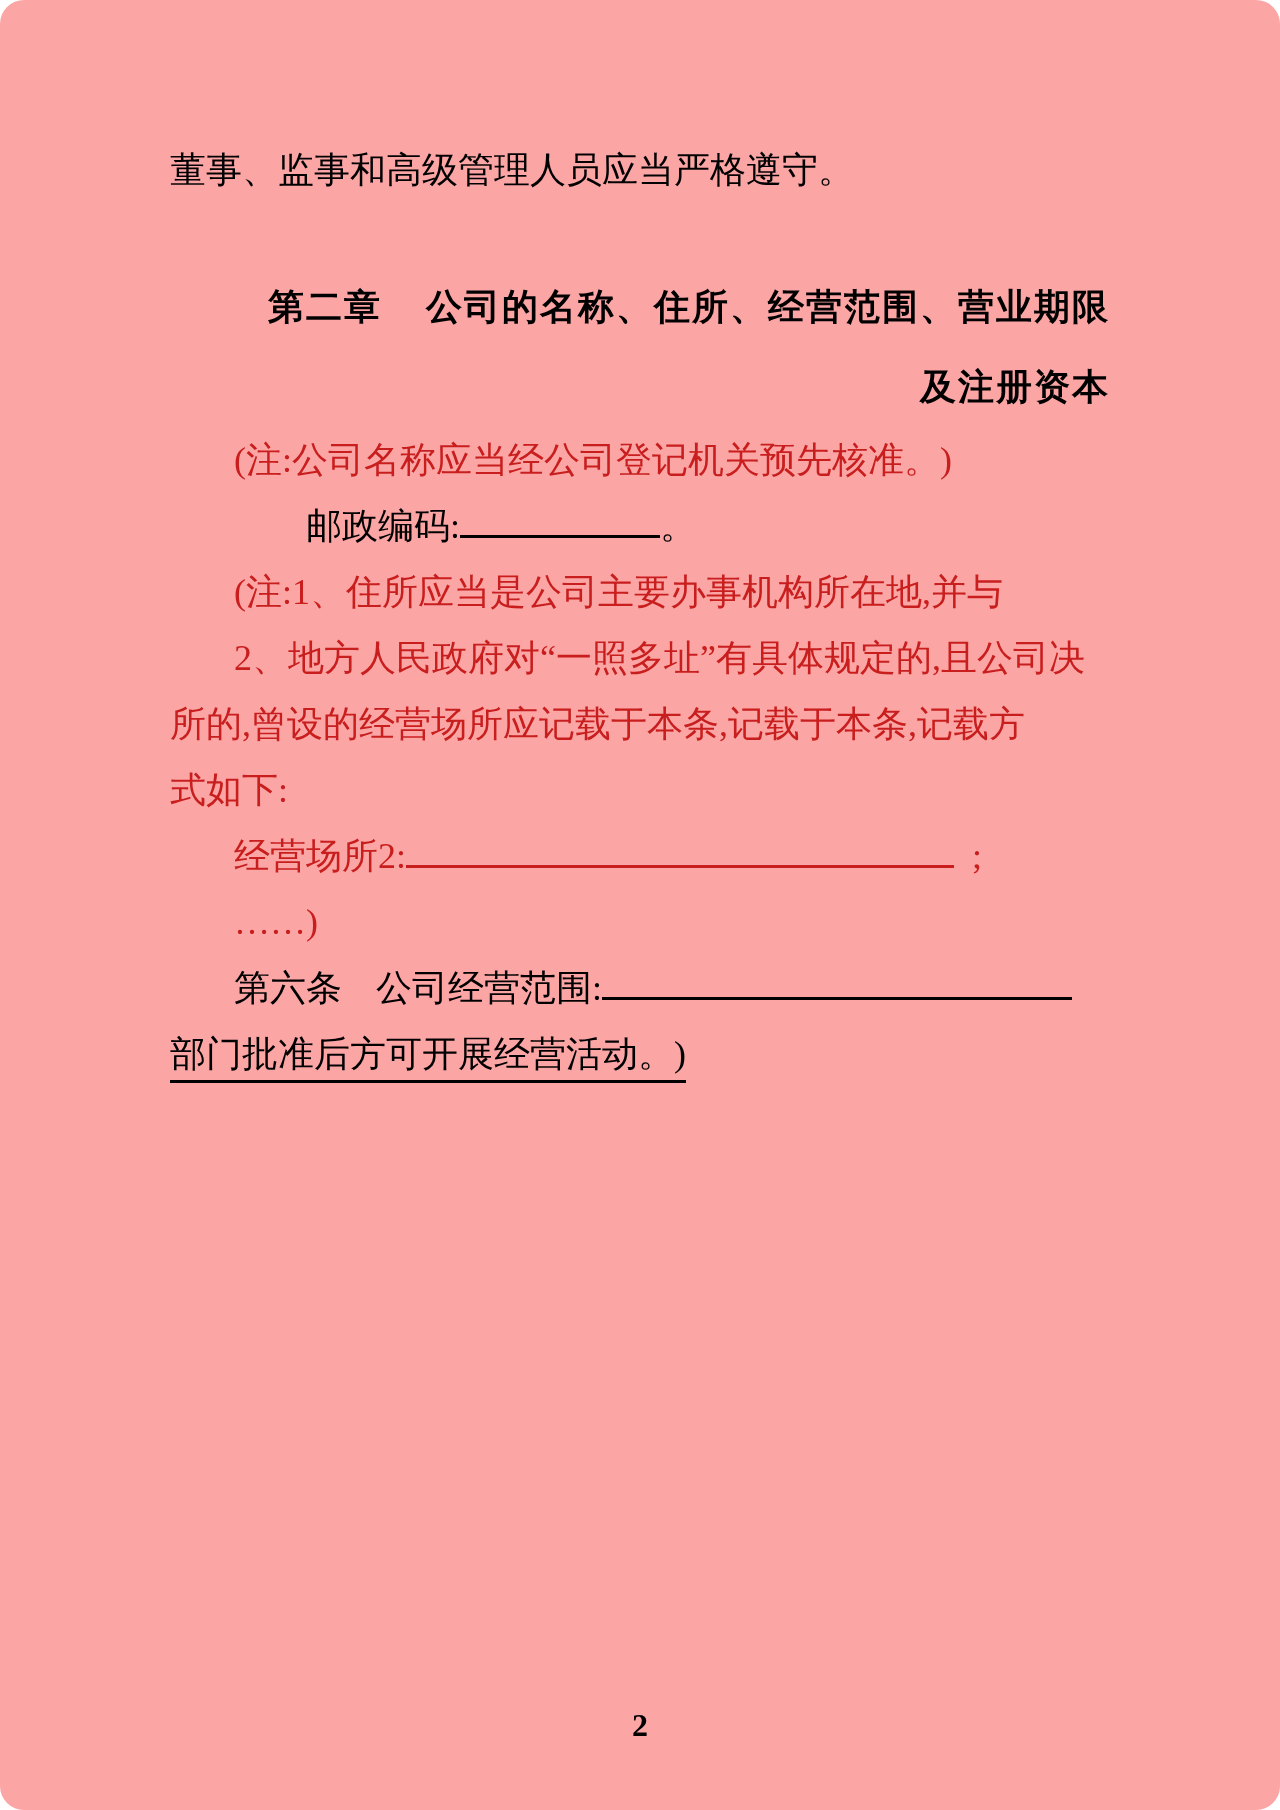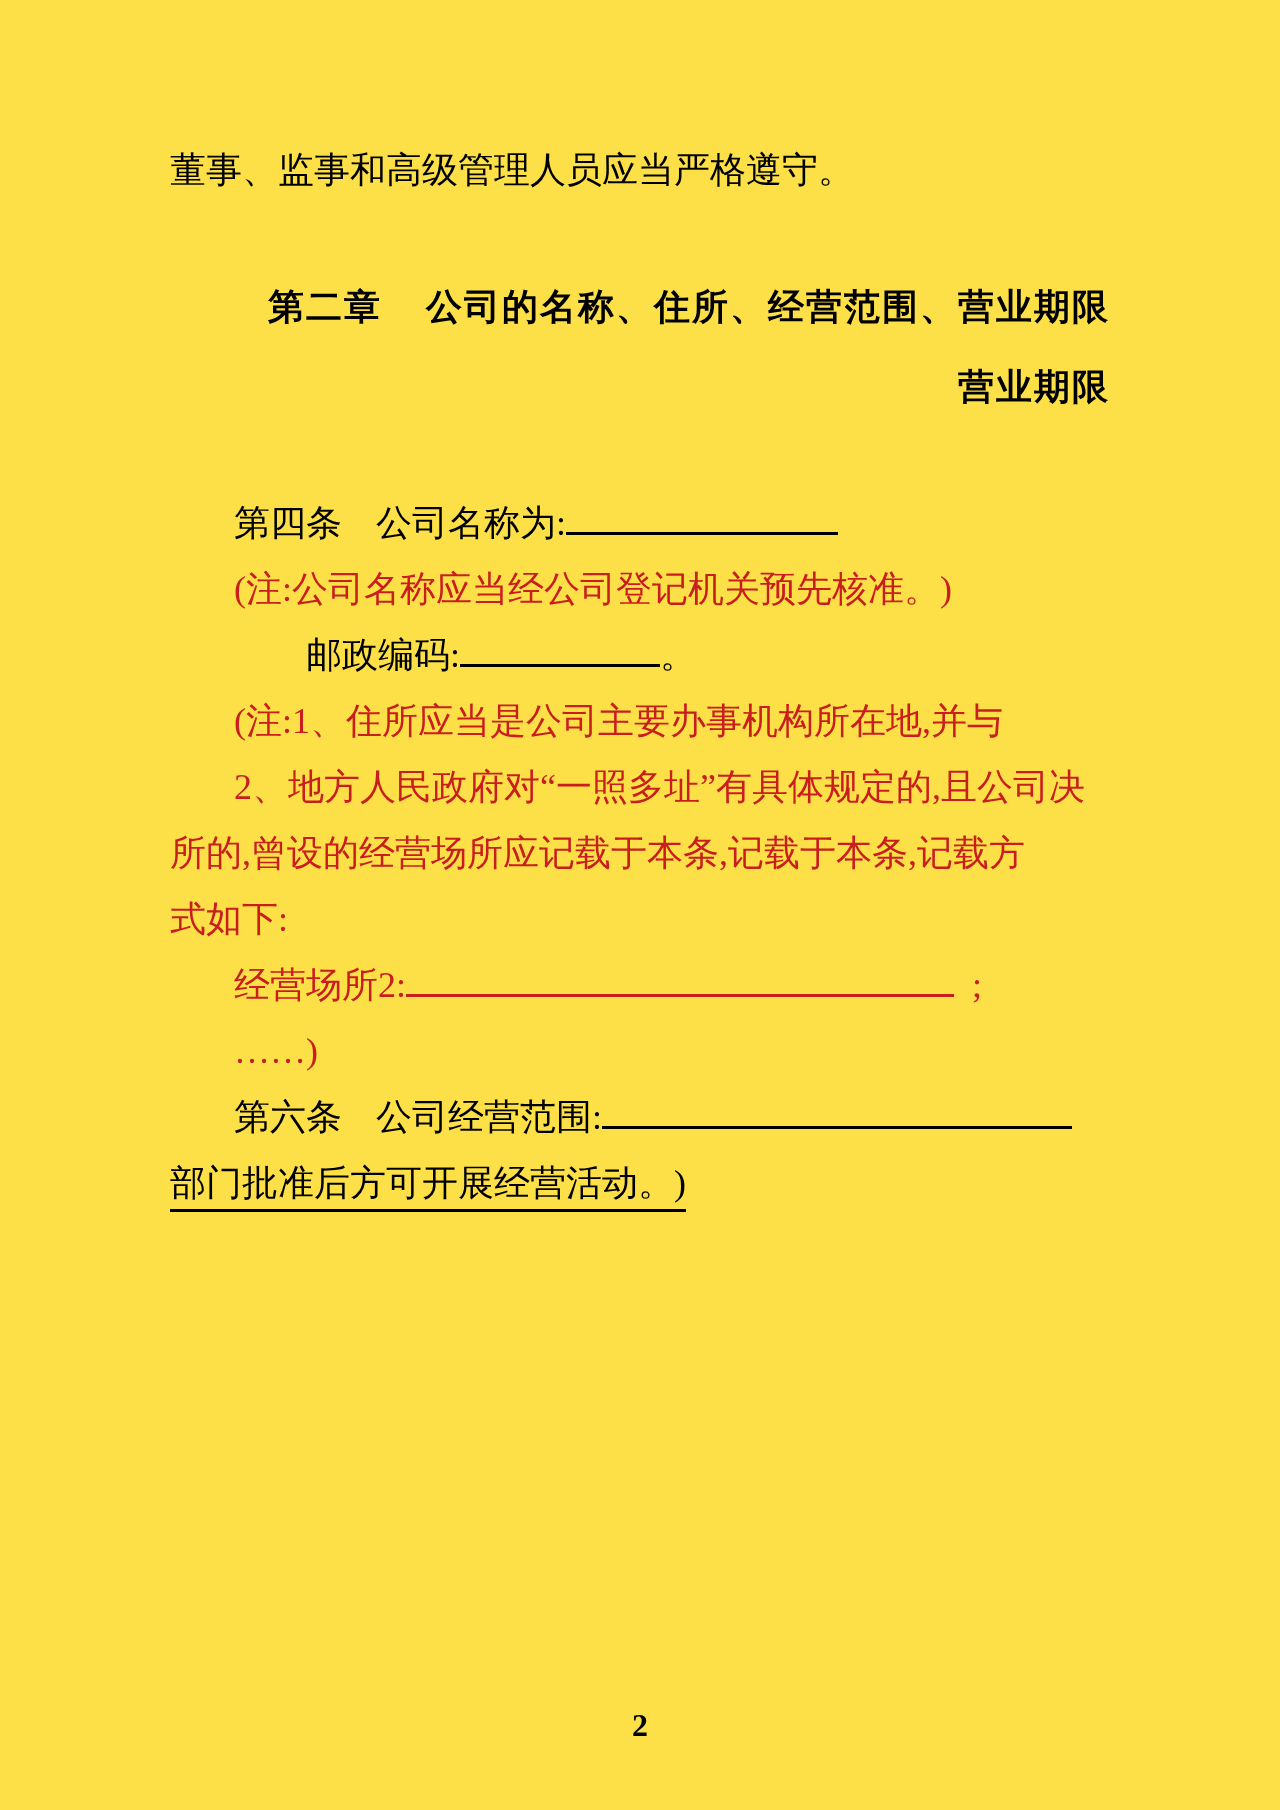--- a/index.html
+++ b/index.html
@@ -2,25 +2,26 @@
 <html><head>
 <meta charset="utf-8">
 <style>
   * { margin: 0; padding: 0; box-sizing: border-box; }
   html, body { background: #ffffff; }
   .page {
     position: relative;
     width: 1280px;
     height: 1810px;
     margin: 0 auto;
-    background: #fde047;
+    background: #fca5a5;
     font-family: "Liberation Serif", "DejaVu Serif", serif;
     color: #000000;
     overflow: hidden;
     padding: 137px 170px 0 170px;
+    border-radius: 24px;
   }
   .line {
     height: 66px;
     line-height: 66px;
     font-size: 36px;
     white-space: nowrap;
   }
   .indent1 { padding-left: 64px; }
   .indent2 { padding-left: 136px; }
   .red { color: #c81e1e; }
@@ -70,23 +71,22 @@
   }
 </style>
 </head>
 <body>
 
 <div class="page">
 
   <p class="line">董事、监事和高级管理人员应当严格遵守。</p>
 
   <h1 class="heading heading-gap"><span class="chapter-no">第二章</span><span>公司的名称、住所、经营范围、营业期限</span></h1>
-  <h1 class="heading">营业期限</h1>
+  <h1 class="heading">及注册资本</h1>
 
-  <p class="line indent1 body-gap"><span class="label">第四条</span><span>公司名称为:</span><span class="blank w272"></span></p>
 
   <p class="line indent1 red">(注:公司名称应当经公司登记机关预先核准。)</p>
 
 
   <p class="line indent2"><span>邮政编码:</span><span class="blank w200"></span><span>。</span></p>
 
   <p class="line indent1 red">(注:1、住所应当是公司主要办事机构所在地,并与</p>
 
   <p class="line indent1 red">2、地方人民政府对“一照多址”有具体规定的,且公司决</p>
   <p class="line red">所的,曾设的经营场所应记载于本条,记载于本条,记载方</p>

